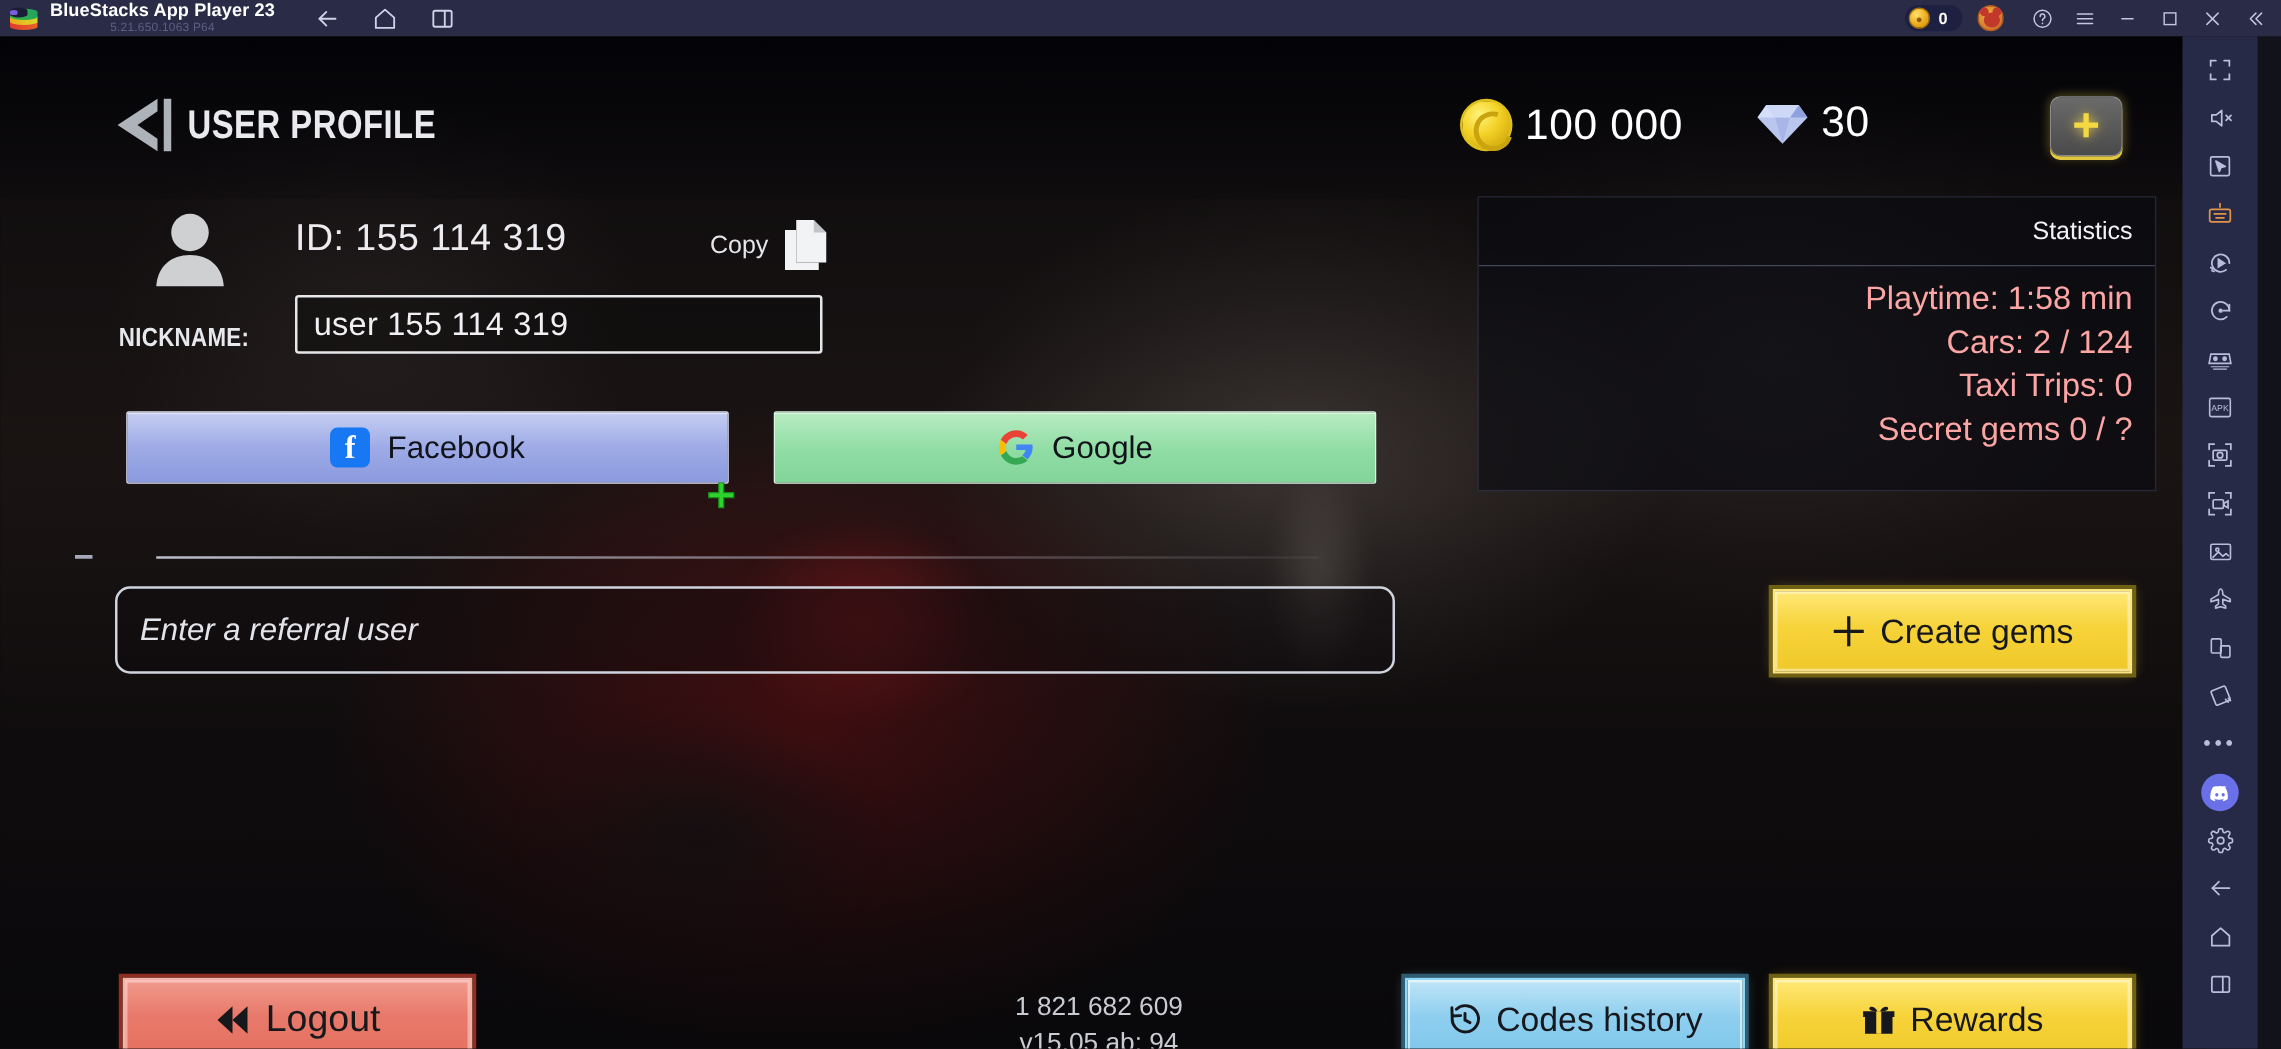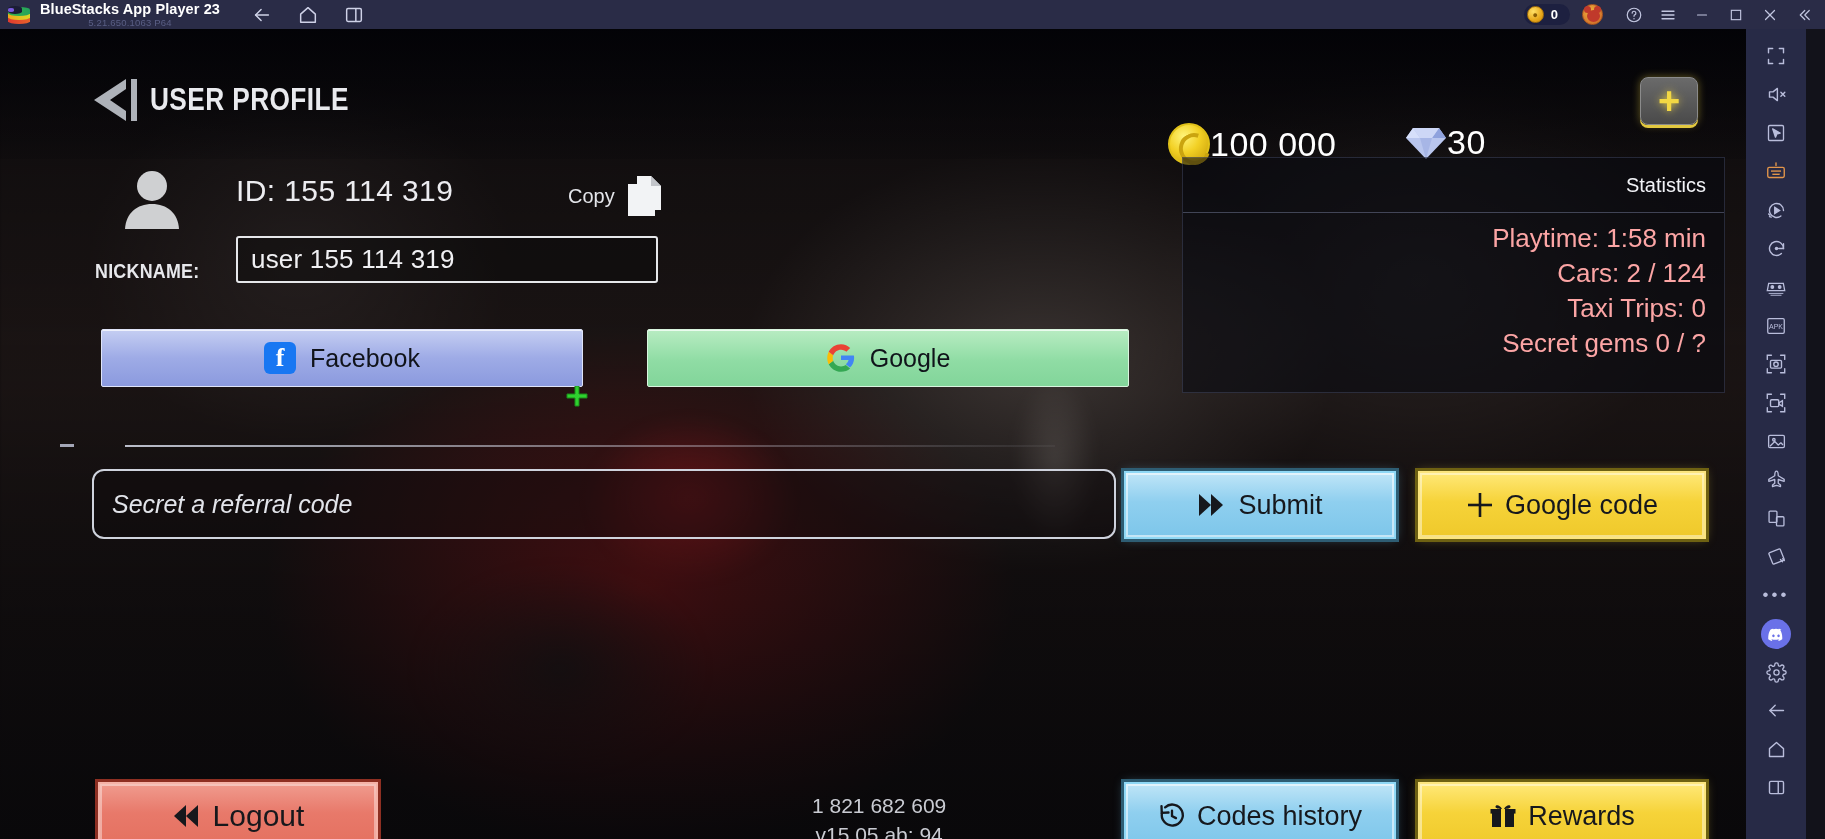--- a/index.html
+++ b/index.html
@@ -87,21 +87,21 @@
            background:linear-gradient(180deg,rgba(2,2,6,.92),rgba(2,2,6,.15)); }
 
   
   .back-arrow{ position:absolute; left:88px; top:46px; width:56px;height:50px; cursor:pointer;}
   .title-up{
     position:absolute;left:150px;top:52px;
     font-family:"Liberation Sans Narrow","Liberation Sans",sans-serif;
     font-size:32px;font-weight:bold;color:#e9eaee;letter-spacing:.5px;
     transform:scaleX(.82); transform-origin:left center;
   }
-  .cur-group{ position:absolute; top:50px; display:flex;align-items:center;margin-top:44px;}
+  .cur-group{ position:absolute; top:50px; display:flex;align-items:center;gap:10px;}
   .cur-coins{ left:1168px; }
   .cur-gems{ left:1405px; }
   .big-coin{
     width:42px;height:42px;border-radius:50%;
     background:radial-gradient(circle at 36% 30%, #fff47a, #f2d024 45%, #d9b214 75%, #b3900c);
     border:2px solid #e0c119; position:relative; flex:none;
   }
   .big-coin::after{
     content:""; position:absolute; left:9px; top:8px; width:23px;height:24px;
     border:4px solid #caa40f; border-radius:50%; border-right-color:transparent;
@@ -164,21 +164,21 @@
     position:absolute; top:300px; height:58px; border-radius:2px;
     display:flex;align-items:center;justify-content:center;gap:14px;
     font-size:25px;color:#10131a; cursor:pointer;
   }
   .fb{
     left:101px; width:482px;
     background:linear-gradient(180deg,#c5cef2 0%,#9eabe6 50%,#8b9ade 100%);
     border:1px solid #dfe4f8; box-shadow:inset 0 1px 0 #eef1fc;
   }
   .gg{
-    left:647px; width:482px;
+    left:619px; width:482px;
     background:linear-gradient(180deg,#b8ecc2 0%,#8fdca4 55%,#82d59a 100%);
     border:1px solid #d9f5df; box-shadow:inset 0 1px 0 #eafbee;
   }
   .fb-ico{ width:32px;height:32px;border-radius:6px;background:#1877f2;
            color:#fff;font-size:26px;font-weight:bold;font-family:"Liberation Serif",serif;
            display:flex;align-items:center;justify-content:center;line-height:30px;}
   .g-ico{ width:30px;height:30px;flex:none;}
   .green-cursor{ position:absolute; left:566px; top:357px; width:22px;height:26px; z-index:9;}
 
   
@@ -407,35 +407,28 @@
     <div class="green-cursor">
       <svg width="22" height="26" viewBox="0 0 22 26">
         <path d="M9 0h4v8h8v4h-8v8H9v-8H1V8h8Z" fill="#2fd12f" stroke="#1a8c1a" stroke-width="1"></path>
       </svg>
     </div>
 
     <div class="div-dash"></div>
     <div class="div-line"></div>
 
     <div class="ref-field">
-      <span>Secret a referral code</span>
-    </div>
-    <div class="gbtn gbtn-blue b-submit">
-      <svg width="30" height="26" viewBox="0 0 30 26">
-        <path d="M2 2 14 13 2 24Z" fill="#16181d"></path>
-          <path d="M14 2 26 13 14 24Z" fill="#16181d"></path>
-      </svg>
-      <span>Submit</span>
+      <span>Enter a referral user</span>
     </div>
     <div class="gbtn gbtn-yellow b-create">
       <svg width="28" height="28" viewBox="0 0 28 28">
         <line x1="14" y1="2" x2="14" y2="26" stroke="#16181d" stroke-width="2.6"></line>
         <line x1="2" y1="14" x2="26" y2="14" stroke="#16181d" stroke-width="2.6"></line>
       </svg>
-      <span>Google code</span>
+      <span>Create gems</span>
     </div>
 
     <div class="logout">
       <svg width="30" height="26" viewBox="0 0 30 26">
         <path d="M14 2 2 13 14 24Z" fill="#17181c"></path>
           <path d="M26 2 14 13 26 24Z" fill="#17181c"></path>
       </svg>
       <span>Logout</span>
     </div>
     <div class="vers">

